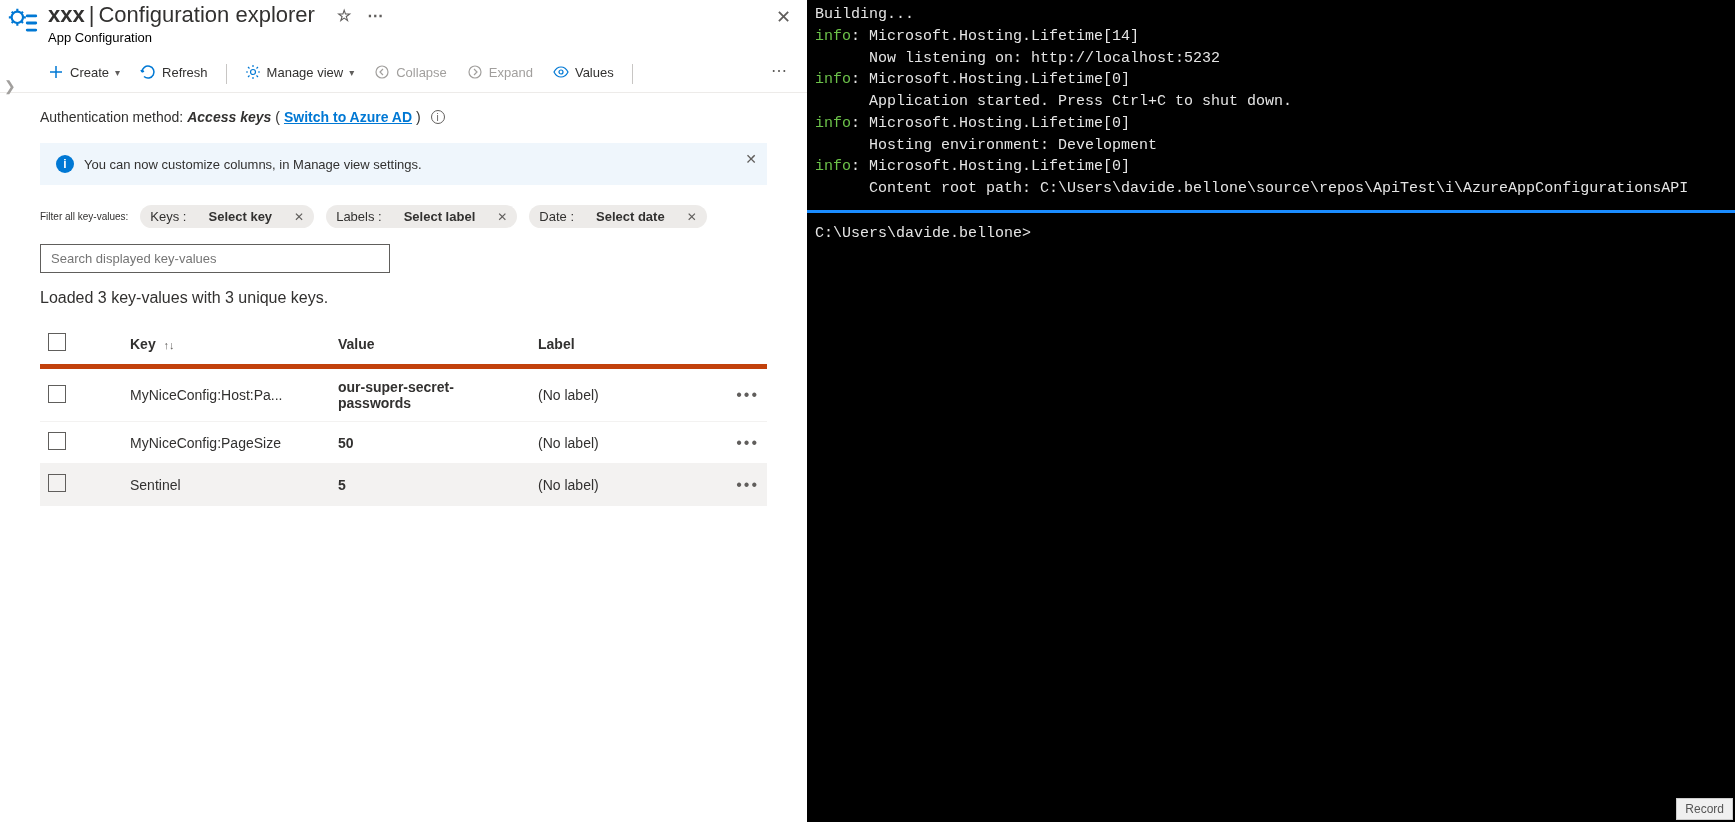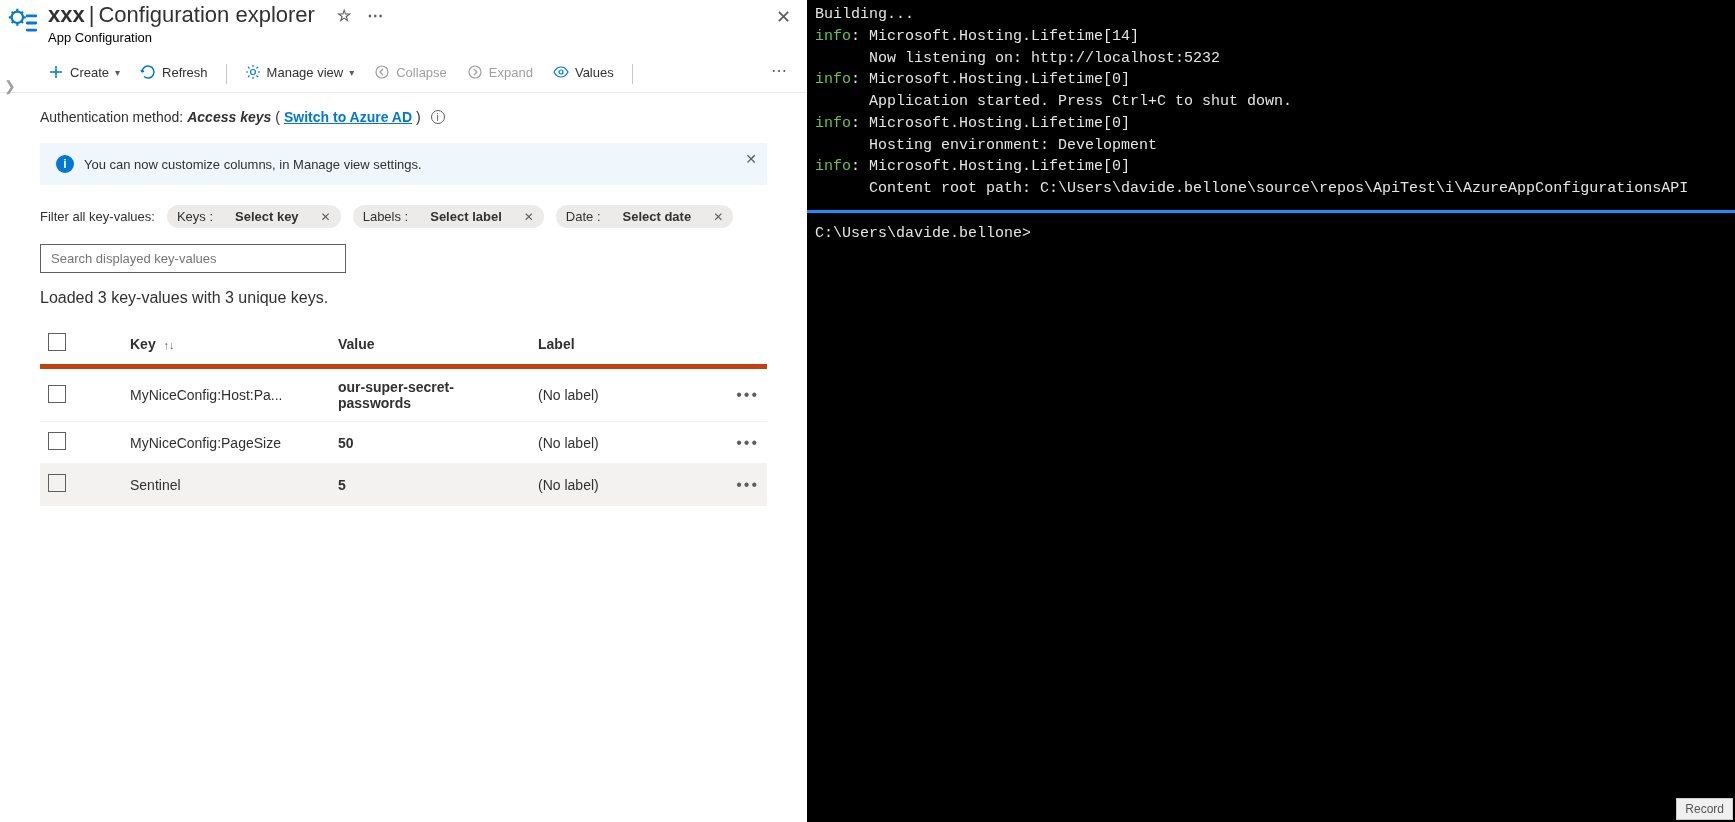--- a/index.html
+++ b/index.html
@@ -210,37 +210,37 @@
       font-size: 14px;
     }
 
     .filters-row {
       display: flex;
       align-items: center;
       gap: 12px;
       margin-bottom: 16px;
       flex-wrap: wrap;
     }
-    .filters-label { font-size: 13px; }
+    .filters-label { font-size: 10px; }
     .filter-pill {
       background: #edebe9;
       border-radius: 16px;
       padding: 4px 10px;
       display: flex;
       align-items: center;
       gap: 22px;
       font-size: 13px;
       cursor: pointer;
     }
     .filter-pill .f-key { color: #323130; }
     .filter-pill .f-val { font-weight: 700; }
     .filter-pill .f-x { color: #605e5c; font-size: 12px; }
 
     .search-box {
-      width: 306px;
+      width: 350px;
       padding: 6px 10px;
       border: 1px solid #605e5c;
       font-size: 13px;
       margin-bottom: 16px;
     }
 
     .loaded-text {
       font-size: 16px;
       margin-bottom: 16px;
     }

